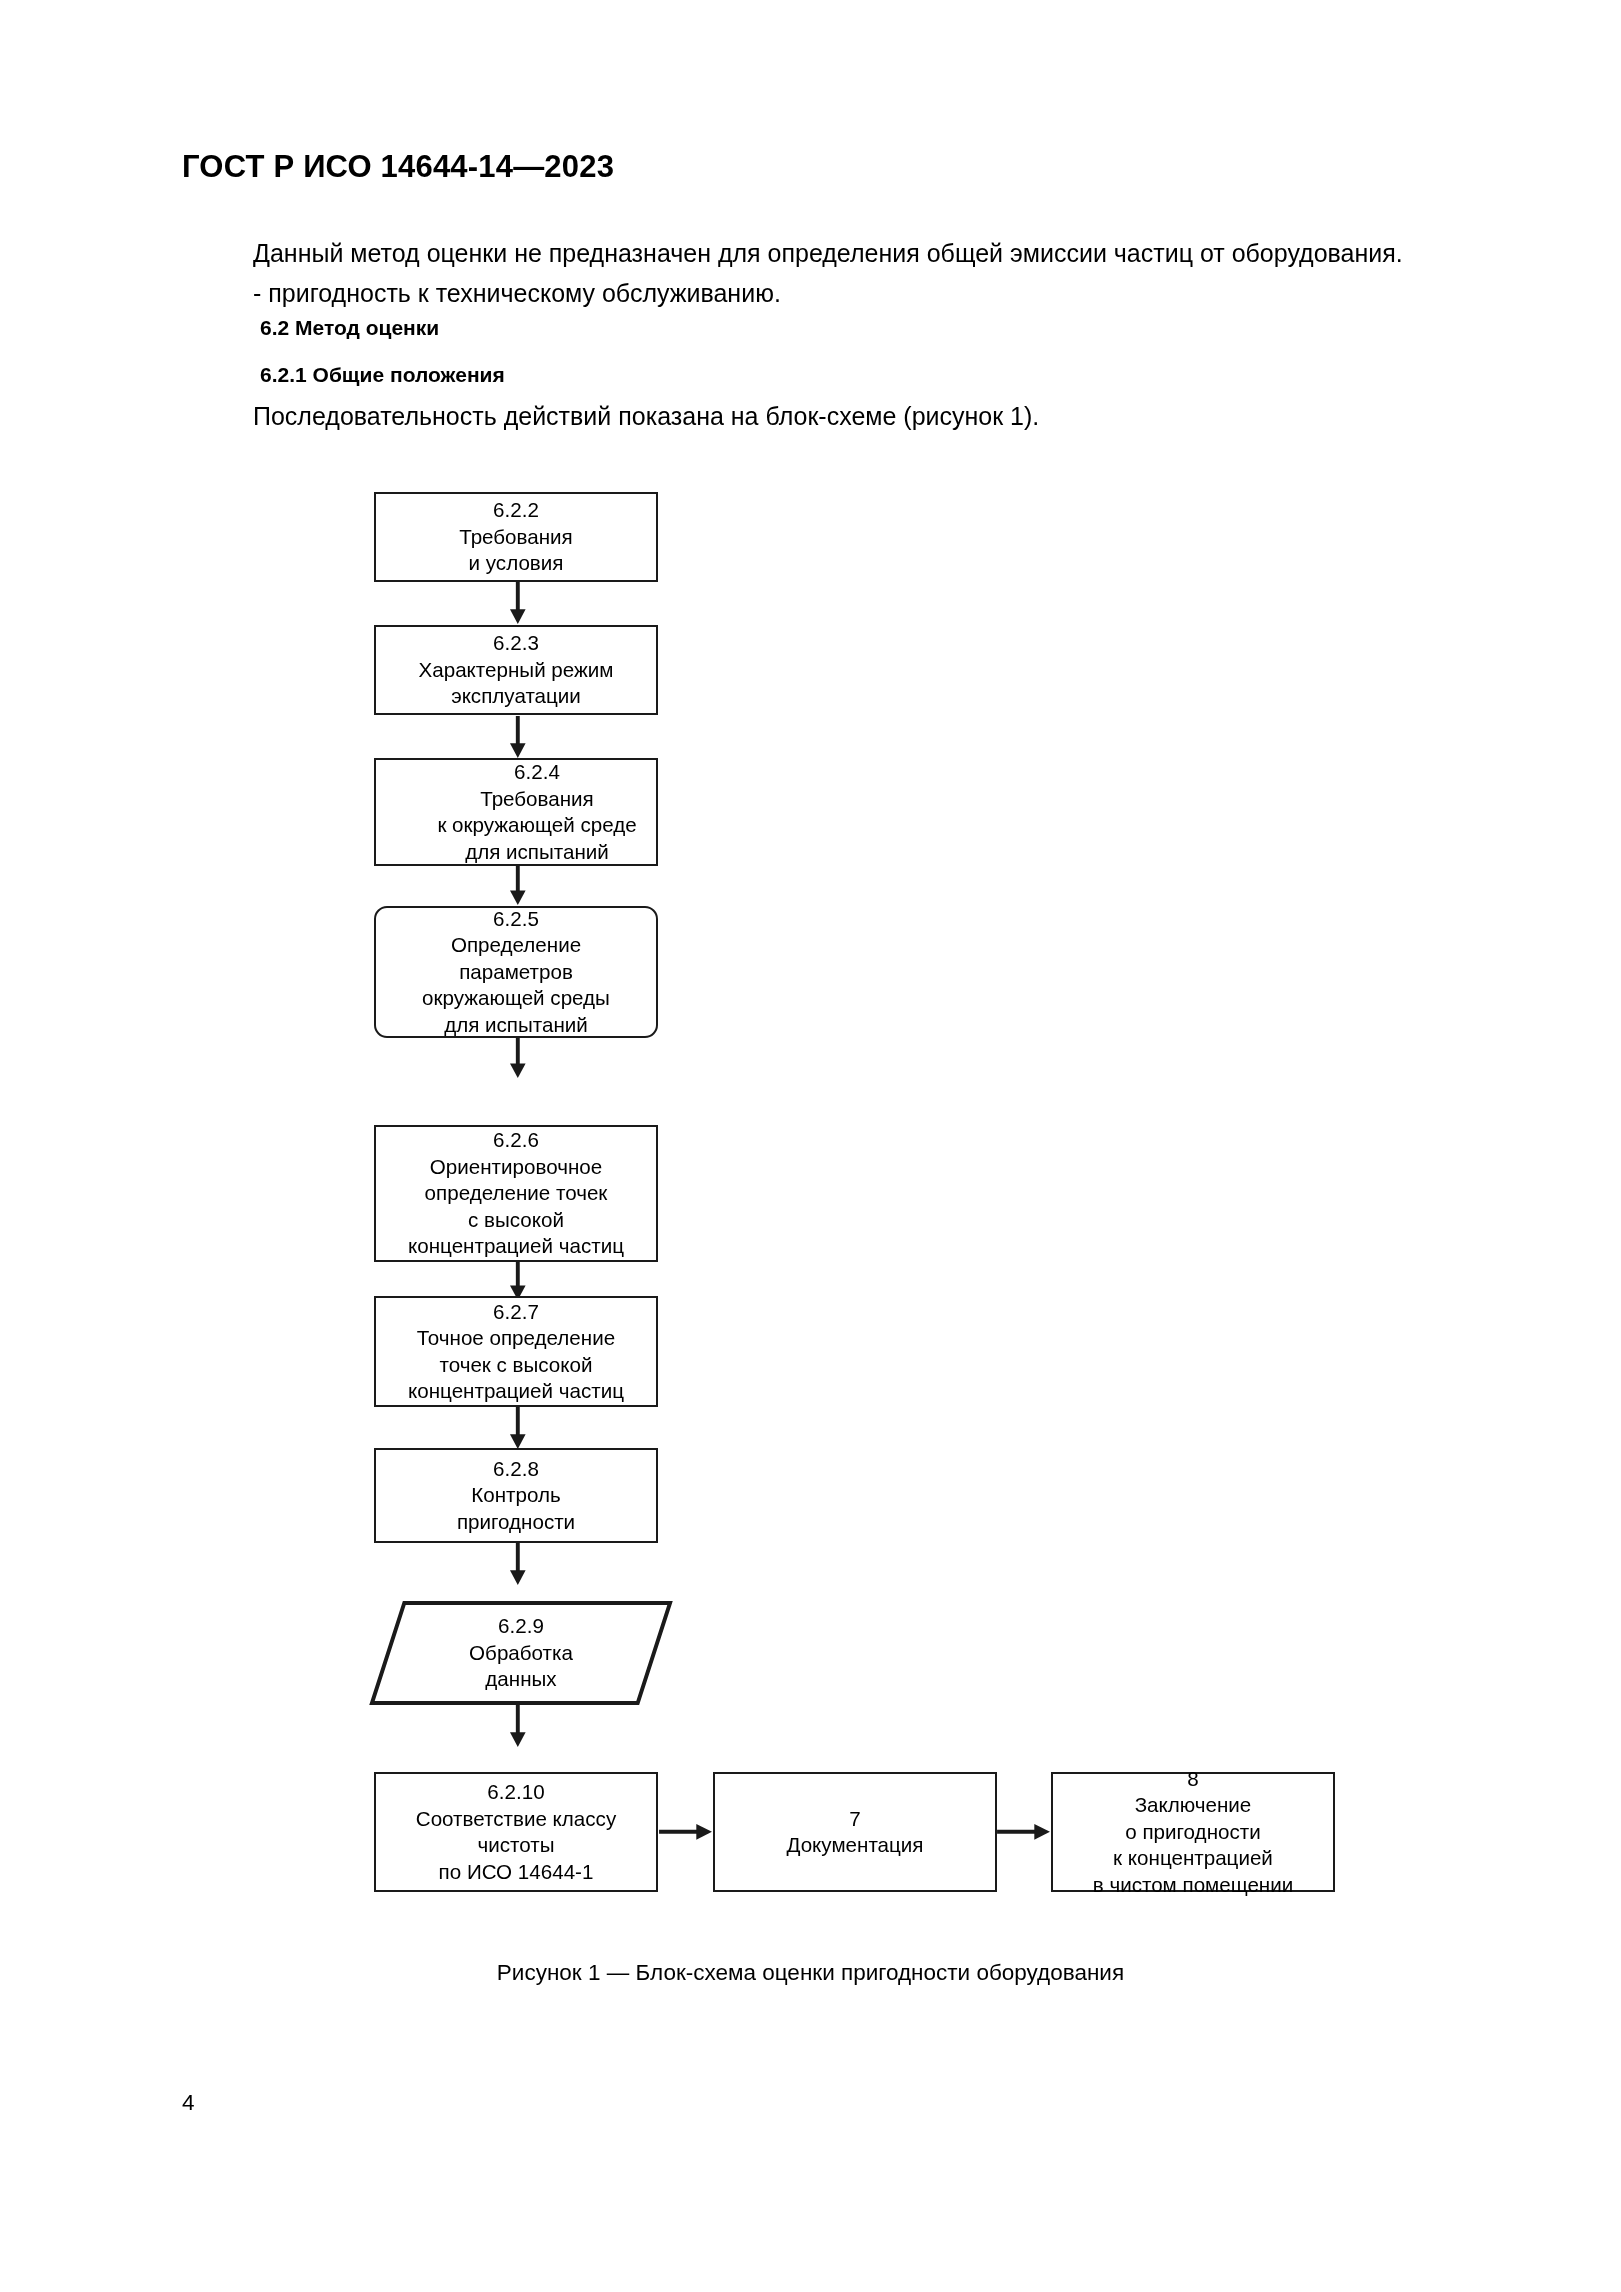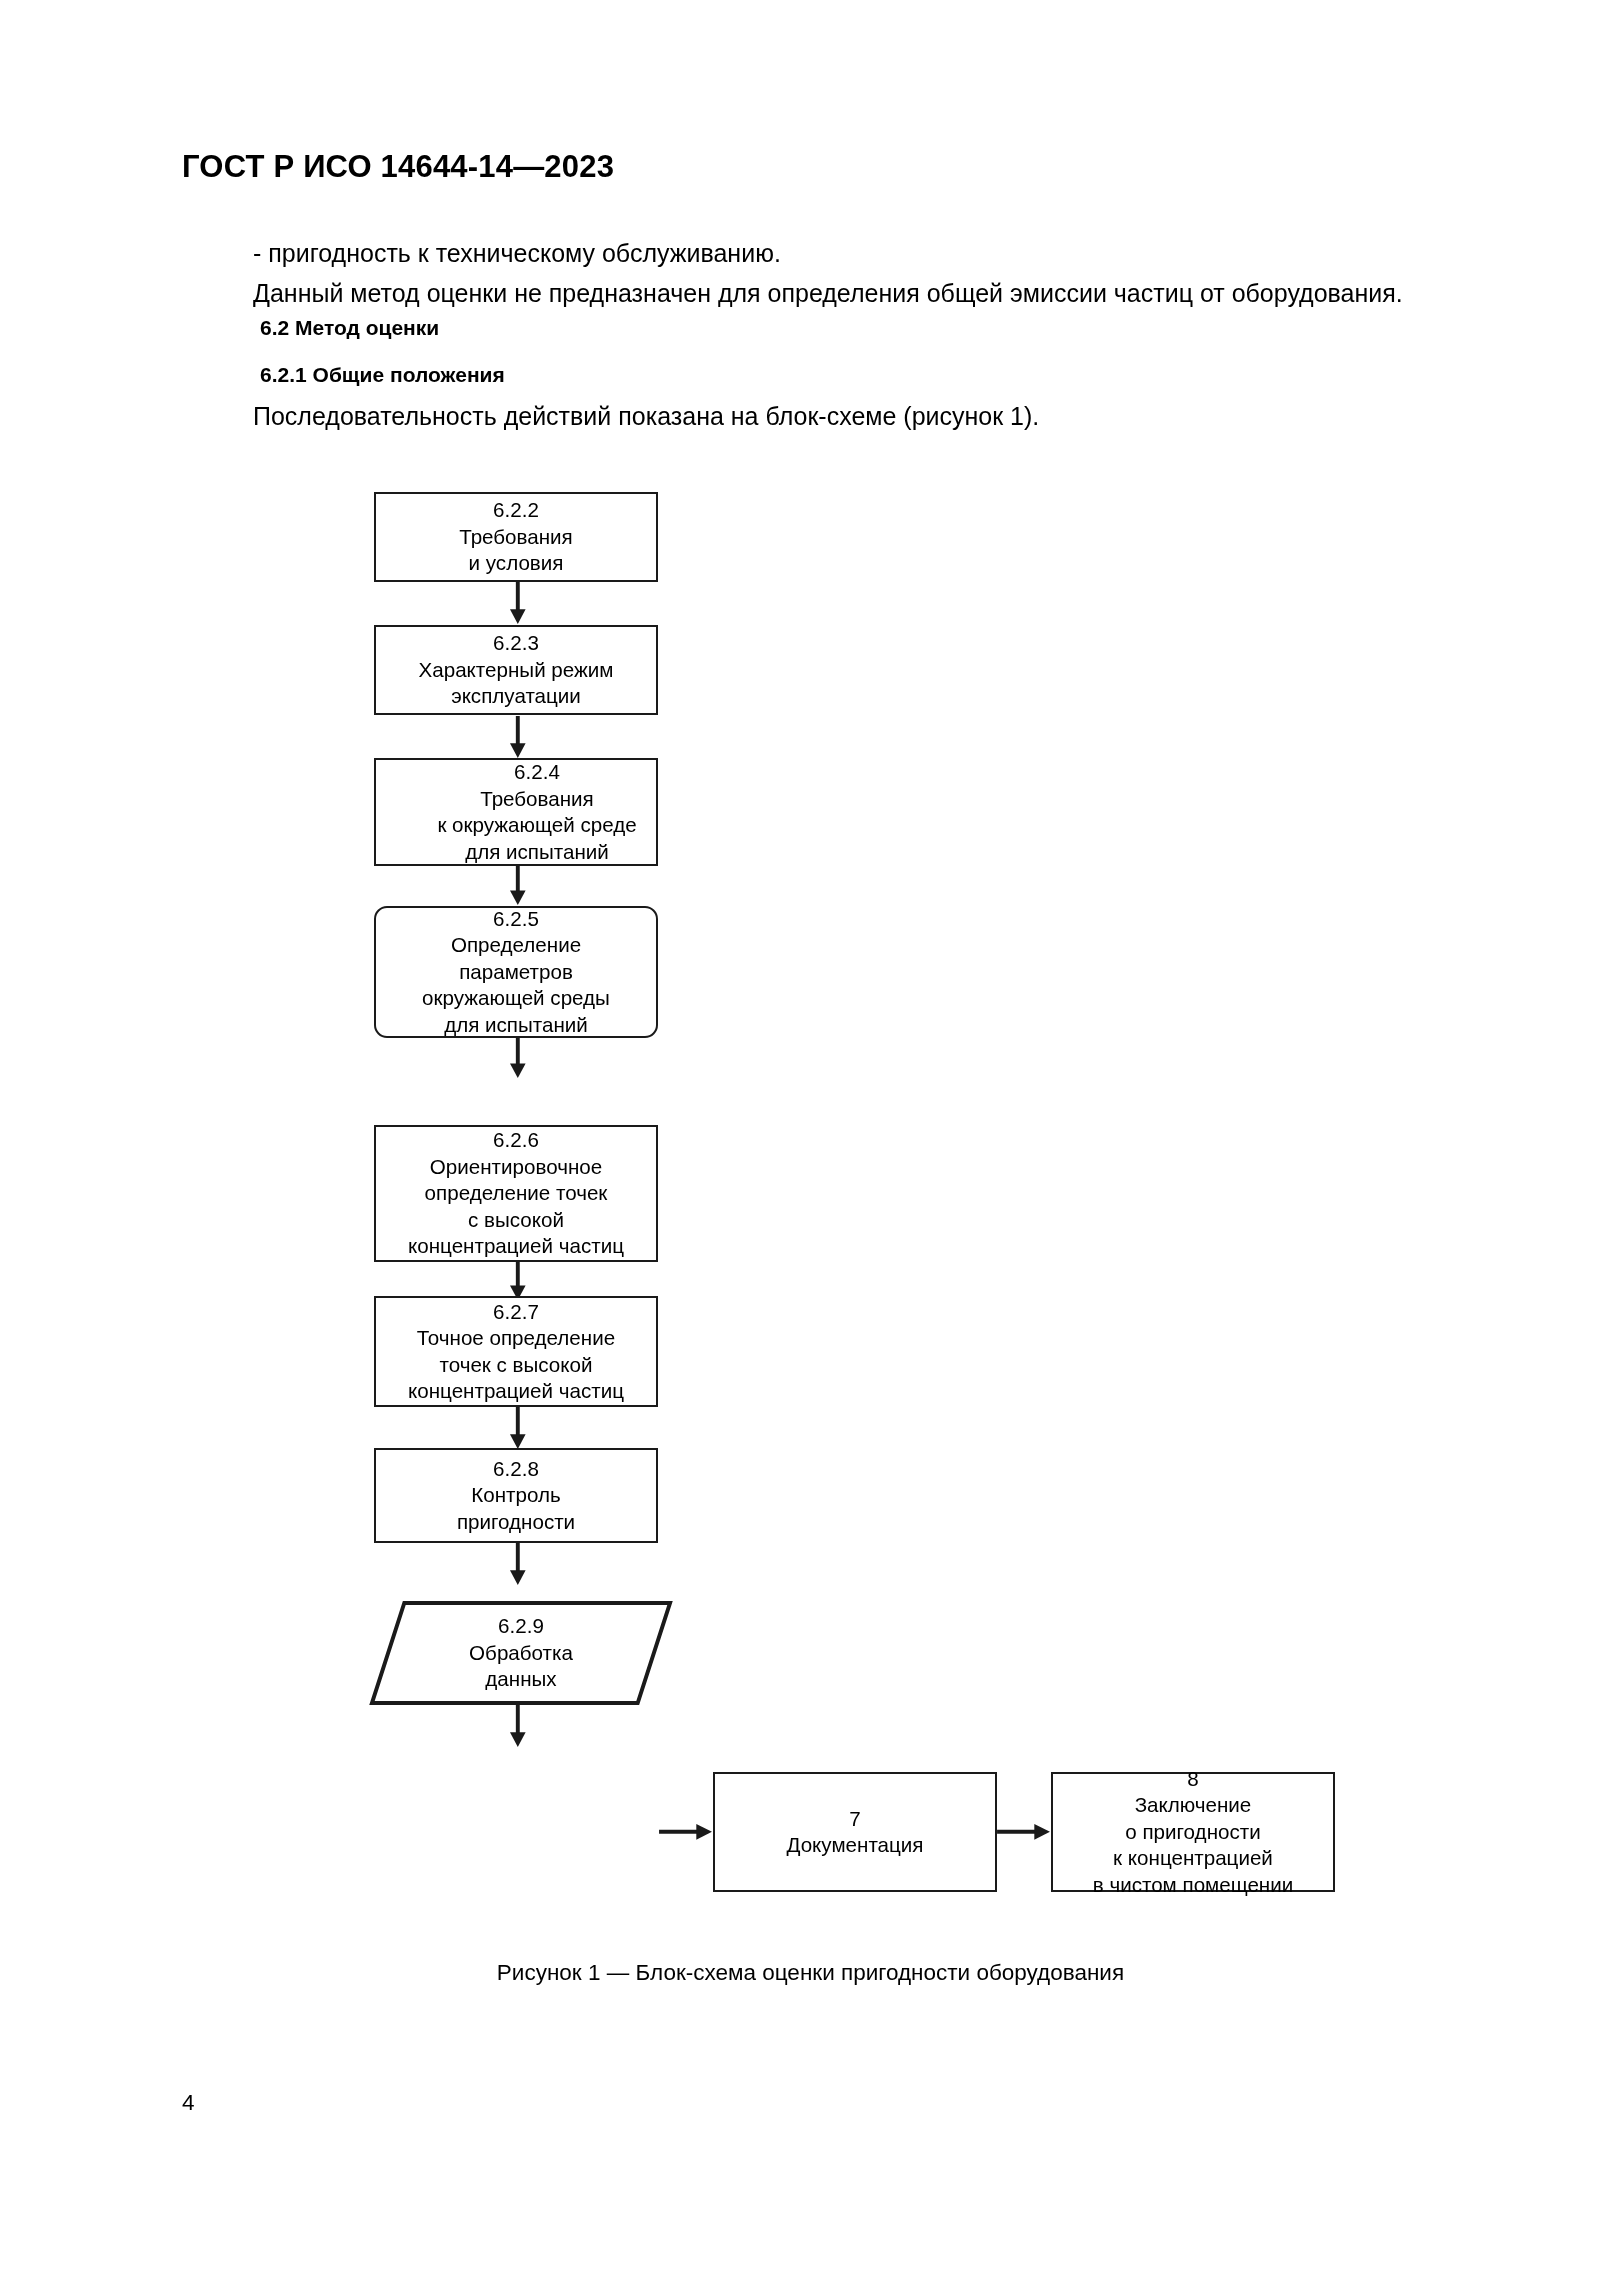--- a/index.html
+++ b/index.html
@@ -124,22 +124,22 @@
   }
 </style>
 </head>
 <body>
 
 <div class="page">
 
   <div class="doc-header">ГОСТ Р ИСО 14644-14—2023</div>
 
   <div class="body-block">
+    <div class="para">Данный метод оценки не предназначен для определения общей эмиссии частиц от оборудования.</div>
     <div class="para dash">-  пригодность к техническому обслуживанию.</div>
-    <div class="para">Данный метод оценки не предназначен для определения общей эмиссии частиц от оборудования.</div>
   </div>
 
   <div class="heading h-62">6.2  Метод оценки</div>
 
   <div class="heading h-621">6.2.1  Общие положения</div>
 
   <div class="lead">Последовательность действий показана на блок-схеме (рисунок 1).</div>
 
   <div class="flow">
 
@@ -243,20 +243,26 @@
           <span class="ln">данных</span>
         </div>
     </div>
     <div class="arrow" style="left:508px; top:1703px;">
       <svg width="19.6" height="45" viewBox="0 0 20 46">
         <line x1="10" y1="0" x2="10" y2="32" stroke="#1a1a1a" stroke-width="4"></line>
         <polygon points="2,30 18,30 10,45" fill="#1a1a1a"></polygon>
       </svg>
     </div>
 
+    <div class="node" id="n8" style="left:374px; top:1772px; width:284px; height:120px;">
+        <span class="ln">6.2.10</span>
+        <span class="ln">Соответствие классу</span>
+        <span class="ln">чистоты</span>
+        <span class="ln">по ИСО 14644-1</span>
+      </div>
 
     <div class="arrow" style="left:659px; top:1822px;">
       <svg width="54" height="19.6" viewBox="0 0 55 20">
         <line x1="0" y1="10" x2="40" y2="10" stroke="#1a1a1a" stroke-width="4"></line>
         <polygon points="38,2 38,18 54,10" fill="#1a1a1a"></polygon>
       </svg>
     </div>
 
     <div class="node" id="n9" style="left:713px; top:1772px; width:284px; height:120px;">
         <span class="ln">7</span>

